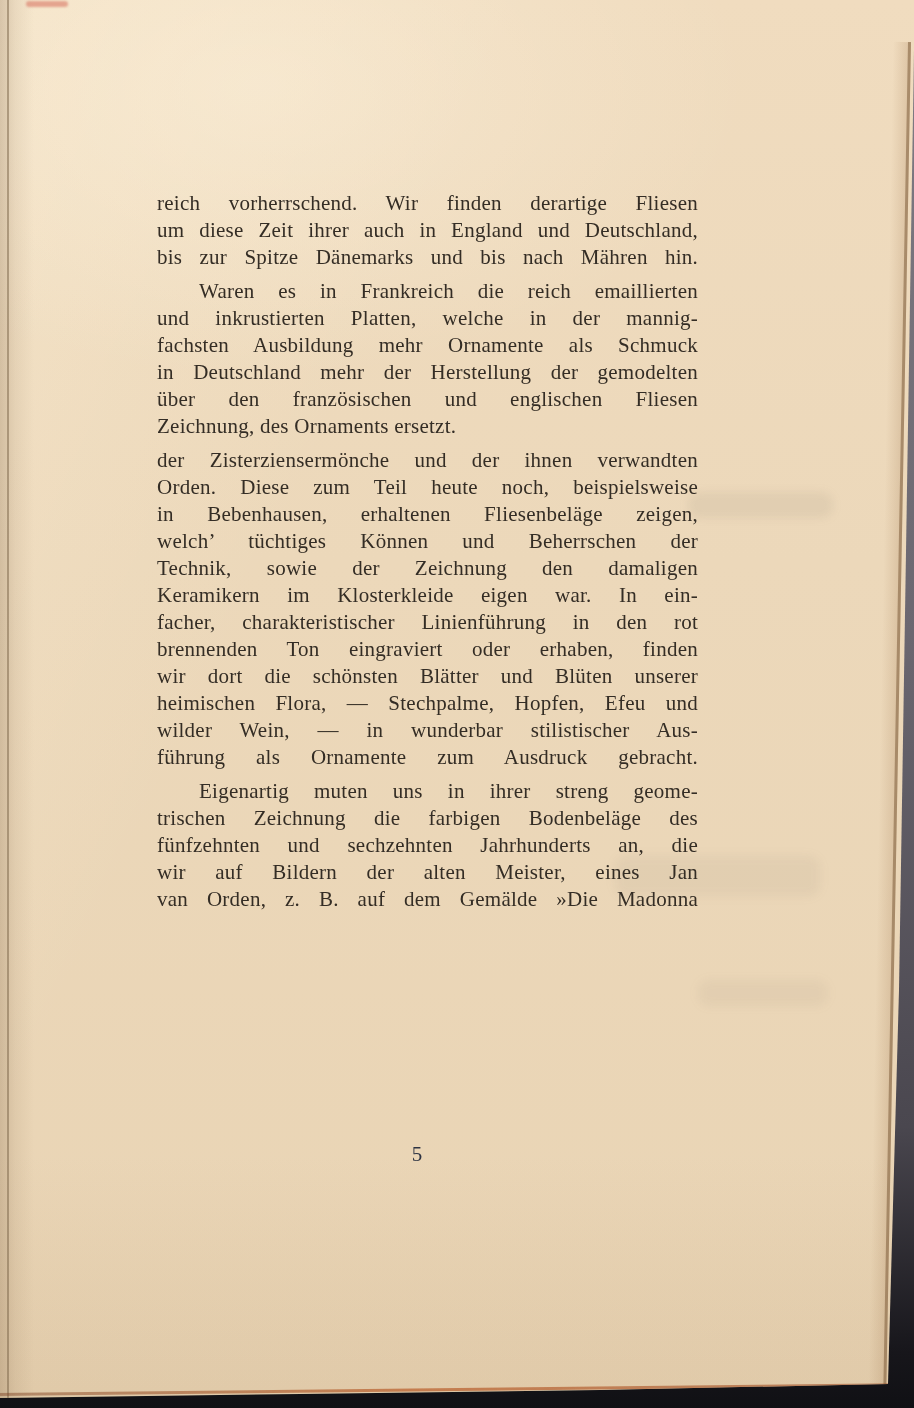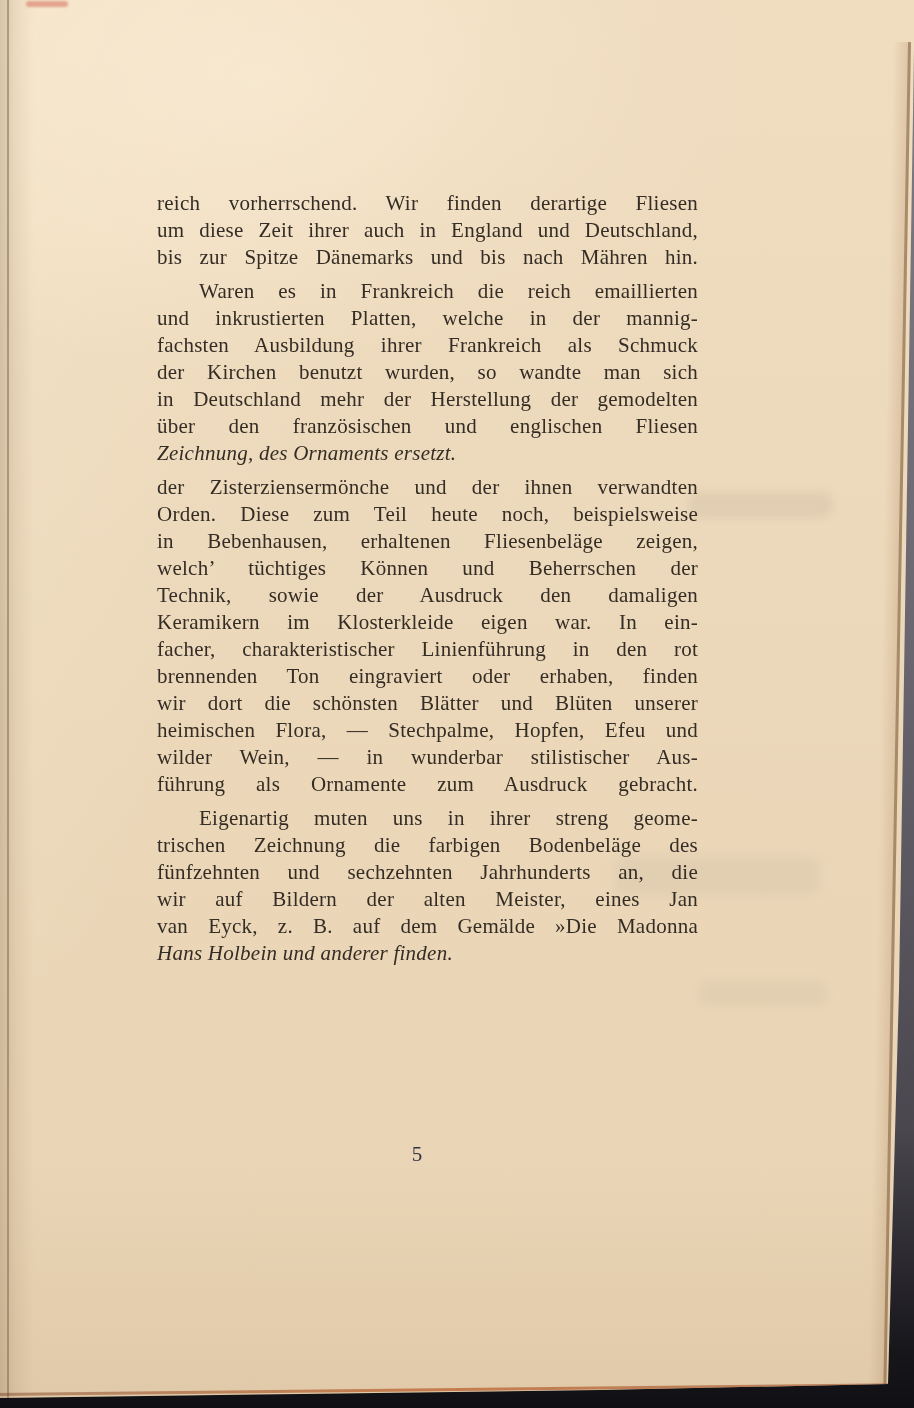--- a/index.html
+++ b/index.html
@@ -99,21 +99,21 @@
   }
   .para { margin: 0 0 7px 0; }
   .pline {
     height: 27px;
     line-height: 27px;
     text-align: justify;
     text-align-last: justify;
     white-space: normal;
   }
   .pline.first { text-indent: 42px; }
-  .pline.last { text-align-last: left; font-style: italic; }
+  .pline.last { text-align-last: left; }
 
   .page-number {
     position: absolute;
     left: 402px; top: 1142px;
     width: 30px;
     text-align: center;
     font-size: 21px;
     color: #2d3342;
   }
 </style>
@@ -133,49 +133,47 @@
 
       <div class="para">
         <div class="pline">reich vorherrschend. Wir finden derartige Fliesen</div>
         <div class="pline">um diese Zeit ihrer auch in England und Deutschland,</div>
         <div class="pline">bis zur Spitze Dänemarks und bis nach Mähren hin.</div>
       </div>
 
       <div class="para">
         <div class="pline first">Waren es in Frankreich die reich emaillierten</div>
         <div class="pline">und inkrustierten Platten, welche in der mannig-</div>
-        <div class="pline">fachsten Ausbildung ihrer Frankreich als Schmuck</div>
-        <div class="pline">der Kirchen benutzt wurden, so wandte man sich</div>
+        <div class="pline">fachsten Ausbildung mehr Ornamente als Schmuck</div>
         <div class="pline">in Deutschland mehr der Herstellung der gemodelten</div>
         <div class="pline">über den französischen und englischen Fliesen</div>
         <div class="pline last">Zeichnung, des Ornaments ersetzt.</div>
       </div>
 
       <div class="para">
         <div class="pline">der Zisterziensermönche und der ihnen verwandten</div>
         <div class="pline">Orden. Diese zum Teil heute noch, beispielsweise</div>
         <div class="pline">in Bebenhausen, erhaltenen Fliesenbeläge zeigen,</div>
         <div class="pline">welch’ tüchtiges Können und Beherrschen der</div>
-        <div class="pline">Technik, sowie der Ausdruck den damaligen</div>
+        <div class="pline">Technik, sowie der Zeichnung den damaligen</div>
         <div class="pline">Keramikern im Klosterkleide eigen war. In ein-</div>
         <div class="pline">facher, charakteristischer Linienführung in den rot</div>
         <div class="pline">brennenden Ton eingraviert oder erhaben, finden</div>
         <div class="pline">wir dort die schönsten Blätter und Blüten unserer</div>
         <div class="pline">heimischen Flora, — Stechpalme, Hopfen, Efeu und</div>
         <div class="pline">wilder Wein, — in wunderbar stilistischer Aus-</div>
         <div class="pline">führung als Ornamente zum Ausdruck gebracht.</div>
       </div>
 
       <div class="para">
         <div class="pline first">Eigenartig muten uns in ihrer streng geome-</div>
         <div class="pline">trischen Zeichnung die farbigen Bodenbeläge des</div>
         <div class="pline">fünfzehnten und sechzehnten Jahrhunderts an, die</div>
         <div class="pline">wir auf Bildern der alten Meister, eines Jan</div>
-        <div class="pline">van Eyck, z. B. auf dem Gemälde »Die Madonna</div>
-        <div class="pline last">Hans Holbein und anderer finden.</div>
+        <div class="pline">van Orden, z. B. auf dem Gemälde »Die Madonna</div>
       </div>
 
     </div>
 
     <div class="page-number">5</div>
 
     <div class="right-edge-shade"></div>
     <div class="right-edge-line"></div>
     <div class="bottom-edge-line"></div>
   </div>

